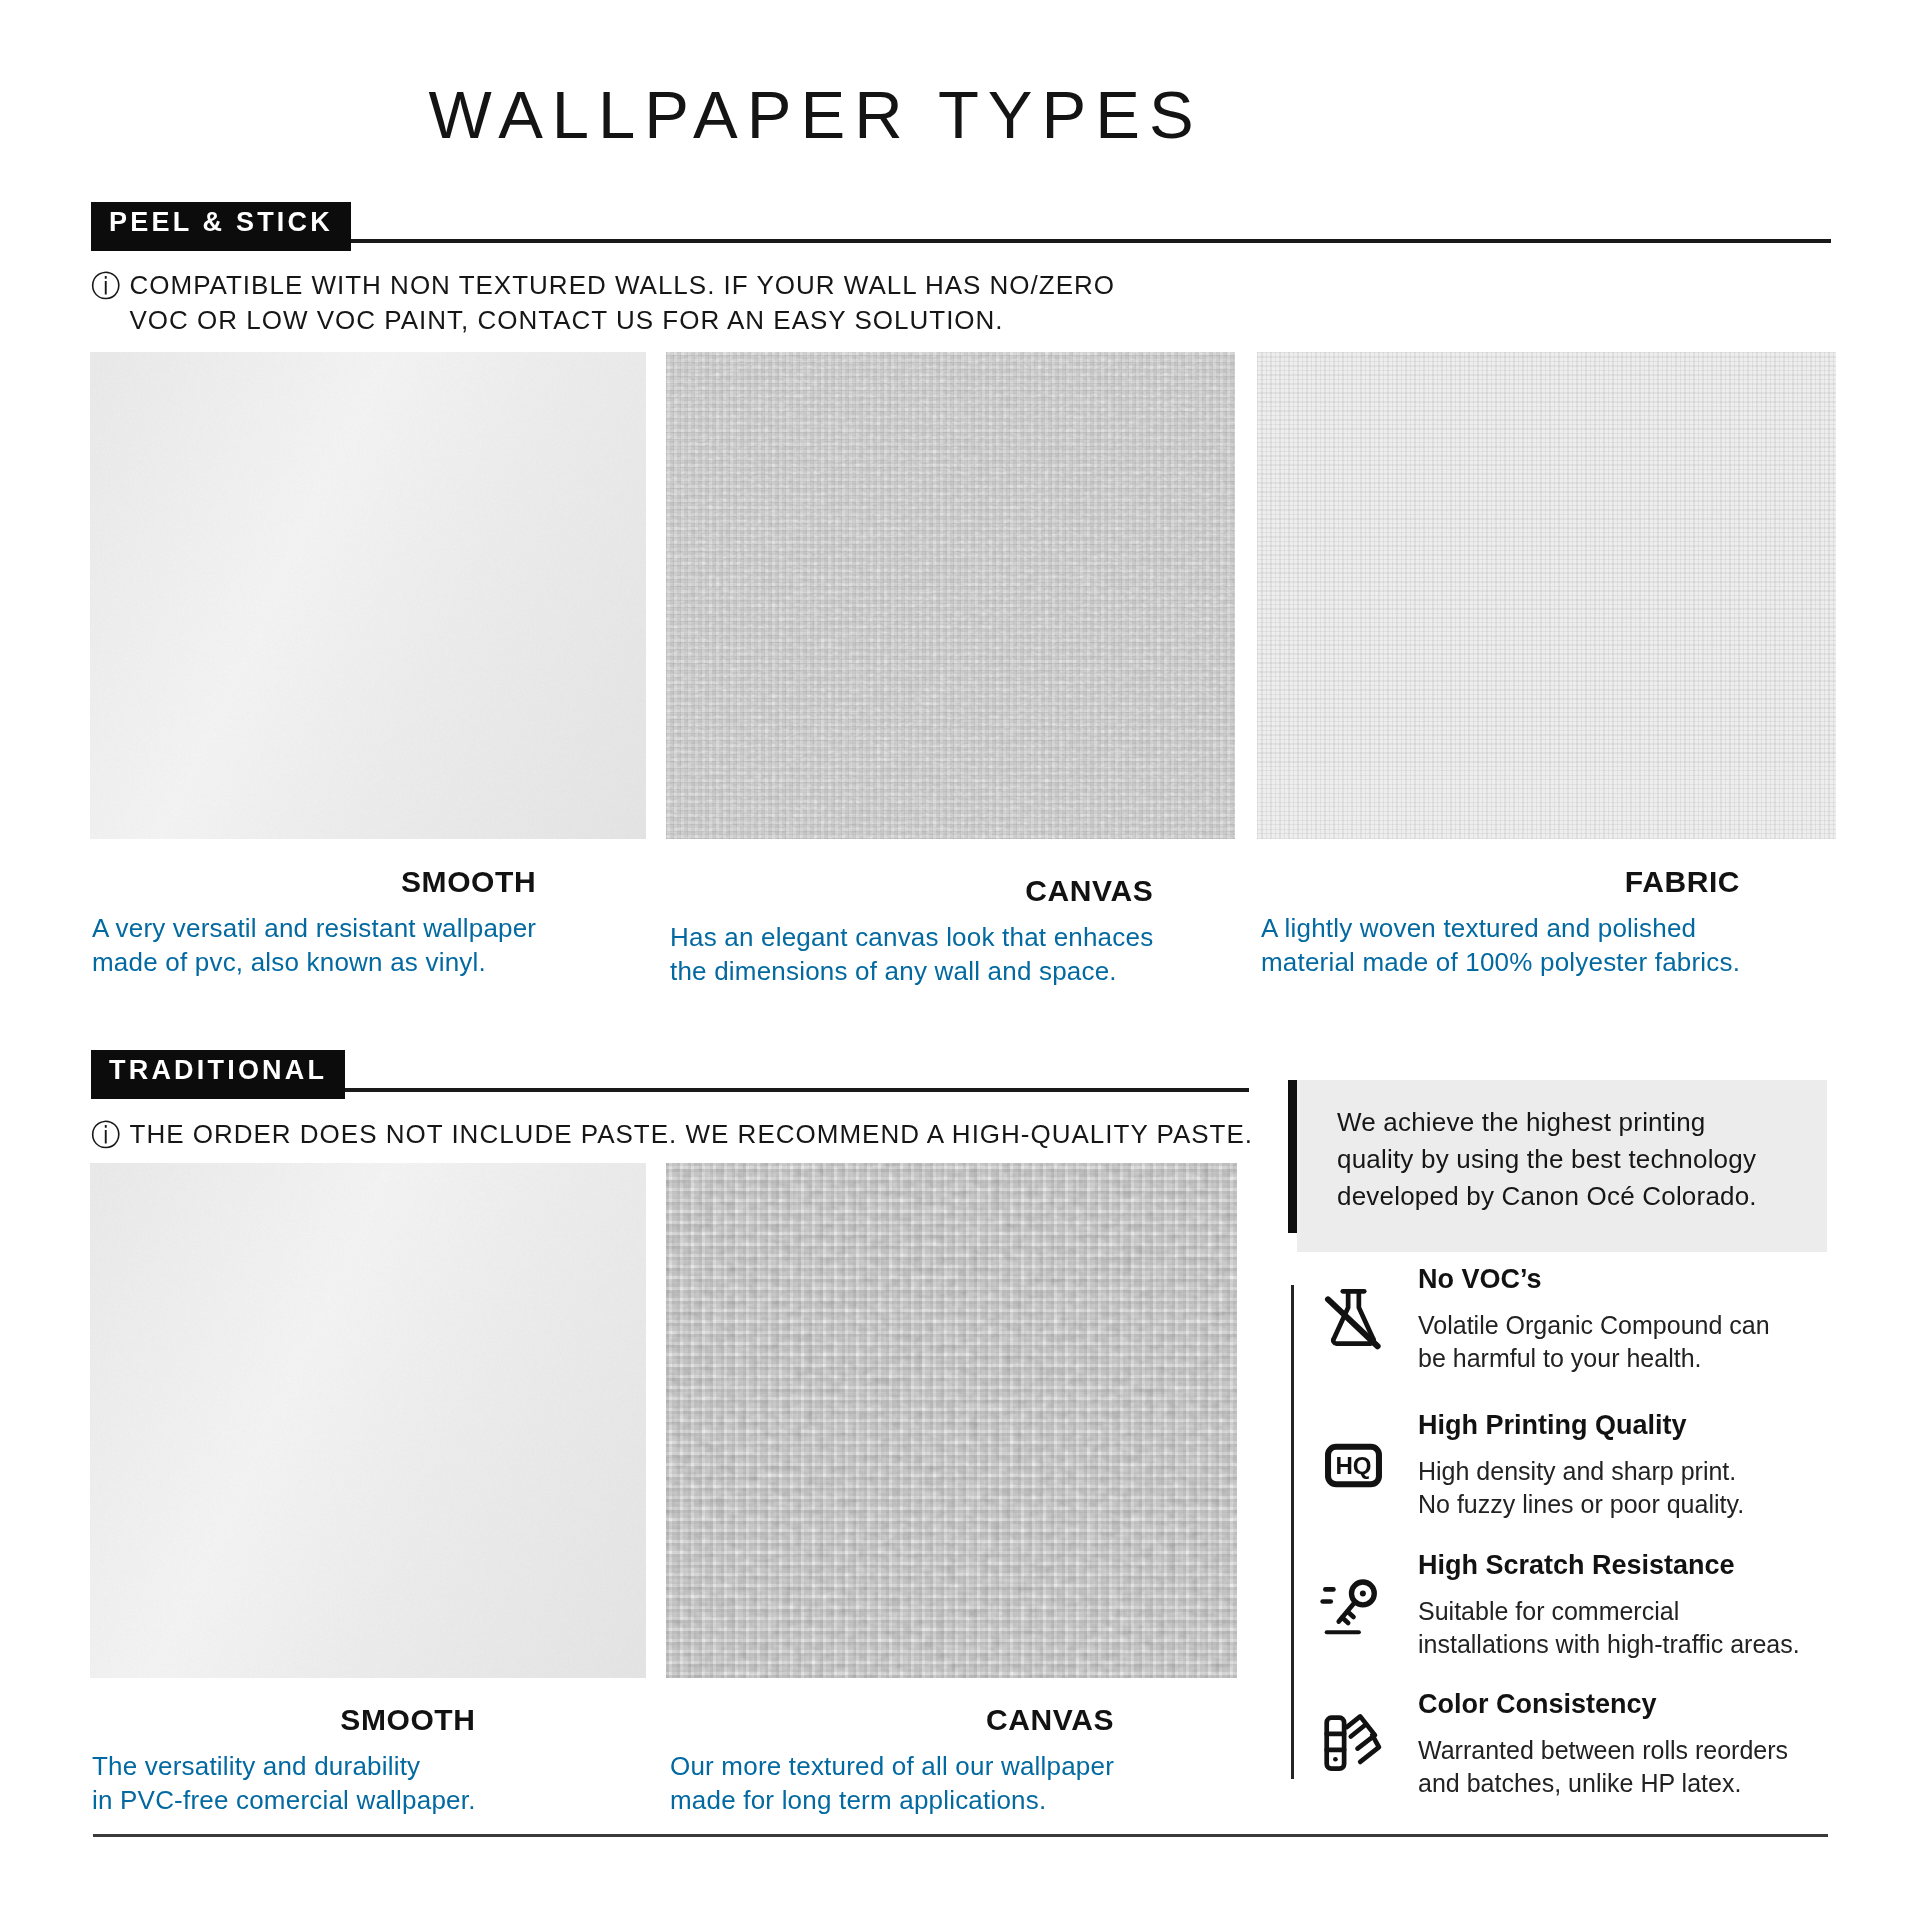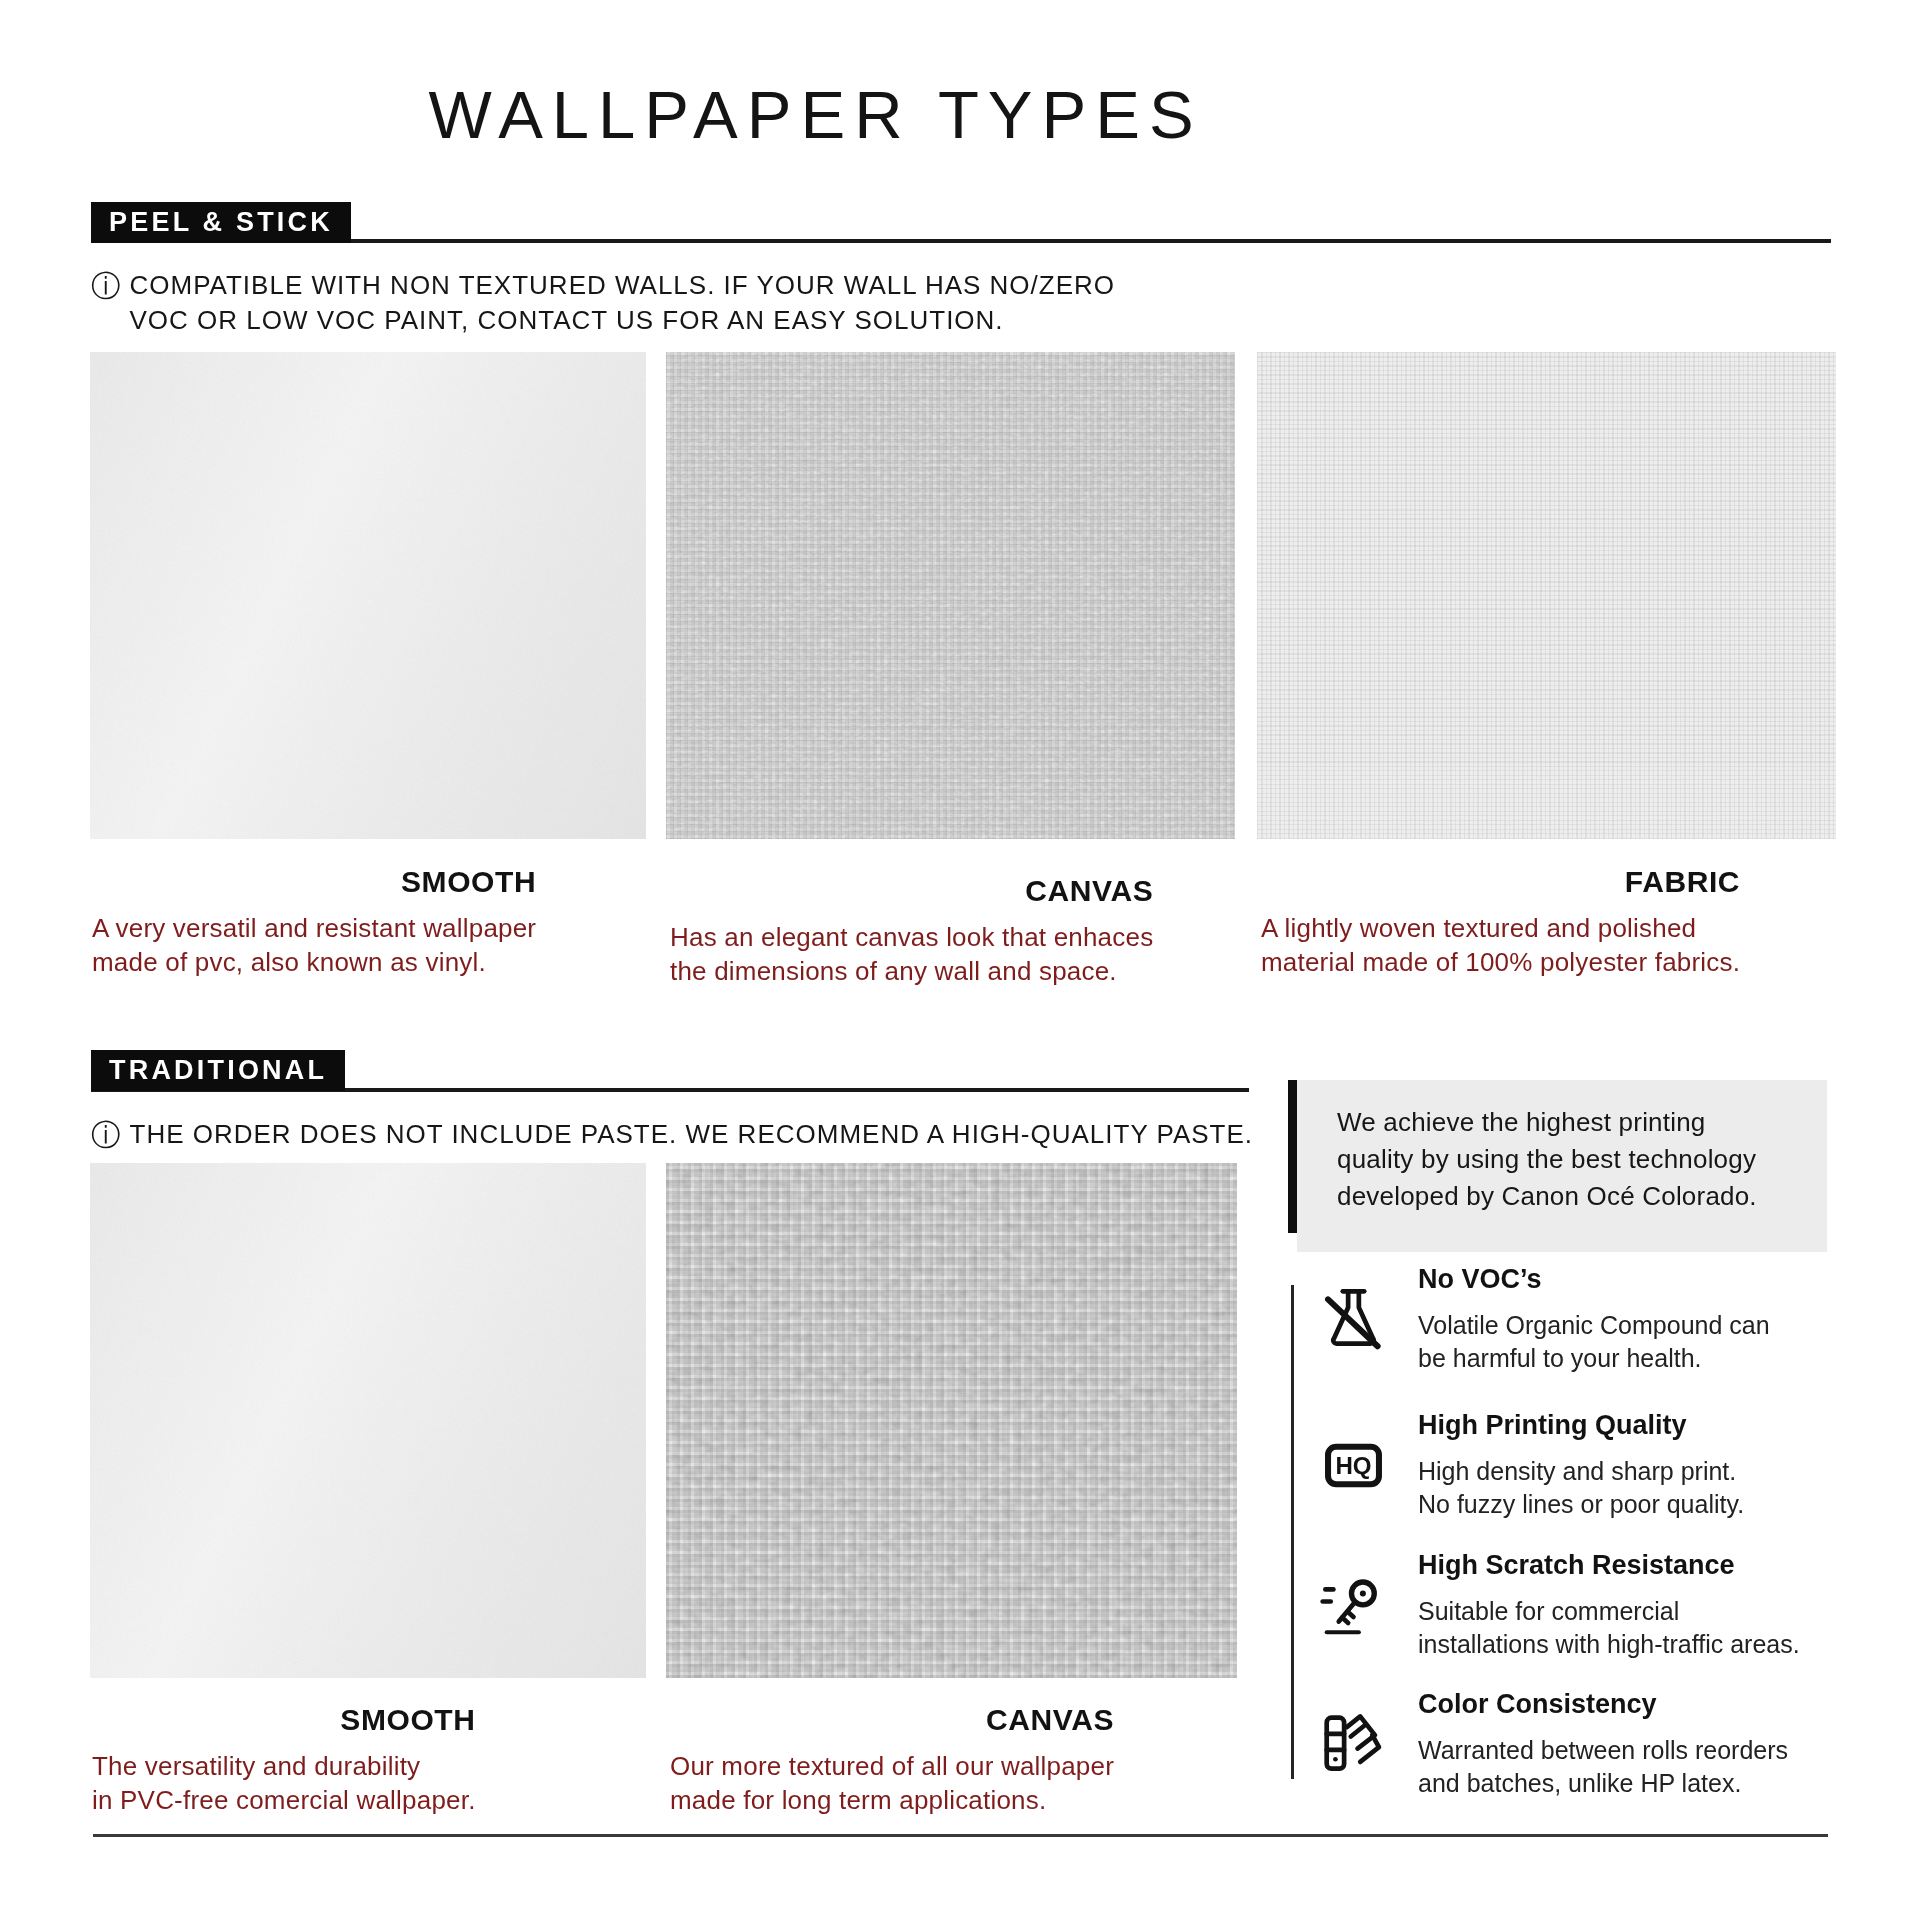--- a/index.html
+++ b/index.html
@@ -6,21 +6,21 @@
   body{
     width:1926px;height:1926px;background:#ffffff;position:relative;overflow:hidden;
     font-family:"Liberation Sans", sans-serif;color:#141414;
   }
   .abs{position:absolute;}
   .page-title{
     position:absolute;left:16px;top:76px;width:1599px;margin:0;text-align:center;
     font-size:67px;font-weight:400;letter-spacing:9px;color:#141414;white-space:nowrap;
   }
   .badge{
-    position:absolute;height:41px;line-height:41px;padding:0 18px;background:#0c0c0c;color:#ffffff;
+    position:absolute;height:49px;line-height:41px;padding:0 18px;background:#0c0c0c;color:#ffffff;
     font-size:27px;font-weight:700;letter-spacing:3.2px;white-space:nowrap;z-index:2;
   }
   .rule{position:absolute;height:3.9px;background:#191919;z-index:1;}
   .note{position:absolute;display:flex;align-items:flex-start;}
   .info-icon{font-size:29.5px;line-height:35px;margin-right:9px;color:#161616;}
   .note-lines{font-size:26px;line-height:35px;letter-spacing:1px;color:#161616;white-space:nowrap;}
   .swatch{position:absolute;overflow:hidden;}
   .swatch .base{position:absolute;inset:0;}
   .swatch .tex{position:absolute;inset:0;width:100%;height:100%;mix-blend-mode:multiply;}
   .smooth-base{background:linear-gradient(115deg,#f0f0f0 0%,#fafafa 38%,#f3f3f3 62%,#ebebeb 100%);}
@@ -31,21 +31,21 @@
   .weave-fabric{background:
     repeating-linear-gradient(90deg,#ececec 0 1.3px,#fafafa 1.3px 4.5px),
     repeating-linear-gradient(0deg,#efefef 0 1.3px,#fcfcfc 1.3px 4.5px);
     background-blend-mode:multiply;}
   .weave-rough{background:
     repeating-linear-gradient(90deg,#dedede 0 2.6px,#f7f7f7 2.6px 6.4px,#e7e7e7 6.4px 11px),
     repeating-linear-gradient(0deg,#e0e0e0 0 2.6px,#fbfbfb 2.6px 6.4px,#eaeaea 6.4px 11px);
     background-blend-mode:multiply;}
   .type-label{position:absolute;white-space:nowrap;}
   .type-name{font-size:30px;font-weight:700;letter-spacing:0.6px;color:#121212;text-align:right;}
-  .type-desc{margin-top:11.6px;font-size:26px;line-height:34px;color:#7f1d1d;letter-spacing:0.2px;}
+  .type-desc{margin-top:11.6px;font-size:26px;line-height:34px;color:#0369a1;letter-spacing:0.2px;}
   .panel-bar{position:absolute;left:1288px;top:1080px;width:9px;height:153px;background:#0e0e0e;}
   .panel-box{
     position:absolute;left:1297px;top:1080px;width:530px;height:172px;background:#ececec;
     box-sizing:border-box;padding:24.4px 0 0 40px;font-size:26px;line-height:37px;color:#161616;
     letter-spacing:0.2px;white-space:nowrap;
   }
   .v-divider{position:absolute;left:1291px;top:1285px;width:2.6px;height:494px;background:#242424;}
   .feature{position:absolute;left:1320px;display:flex;align-items:center;}
   .f-icon{width:67px;height:67px;flex:0 0 67px;margin-right:31px;}
   .f-icon svg{width:67px;height:67px;display:block;}

